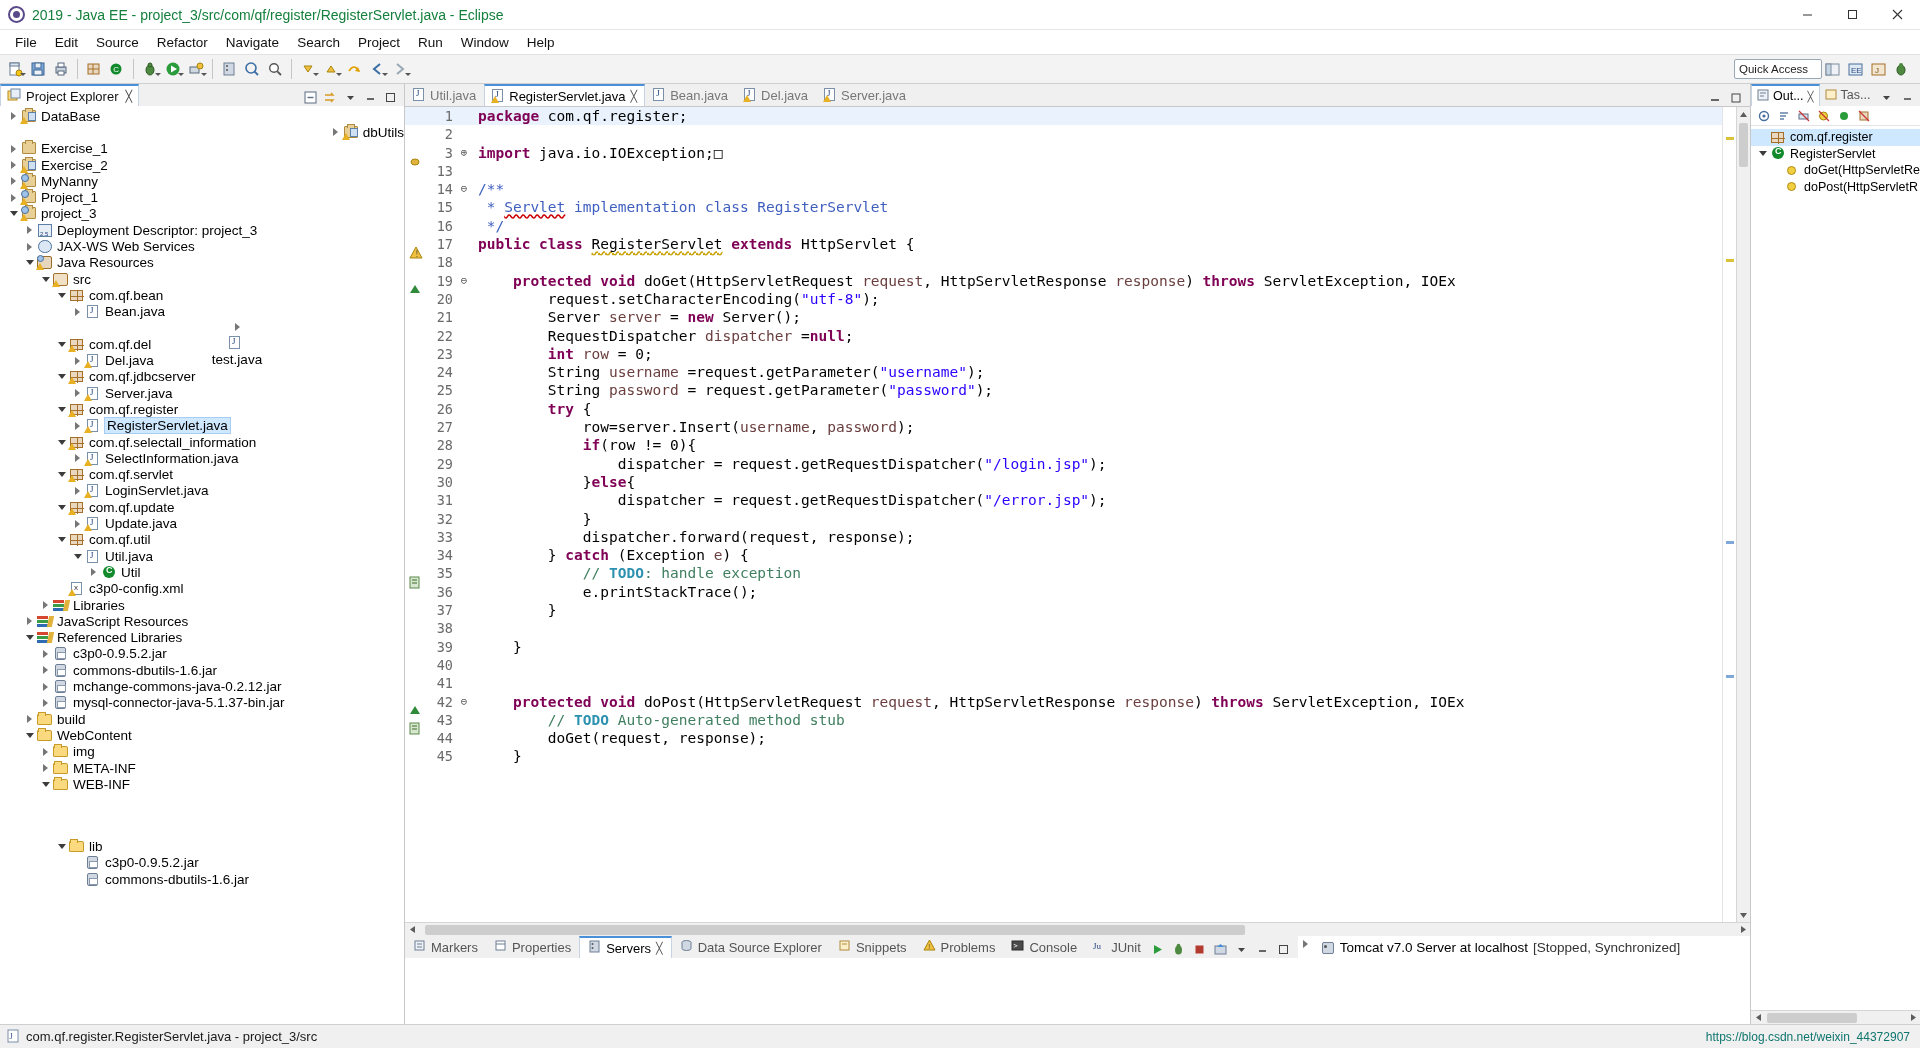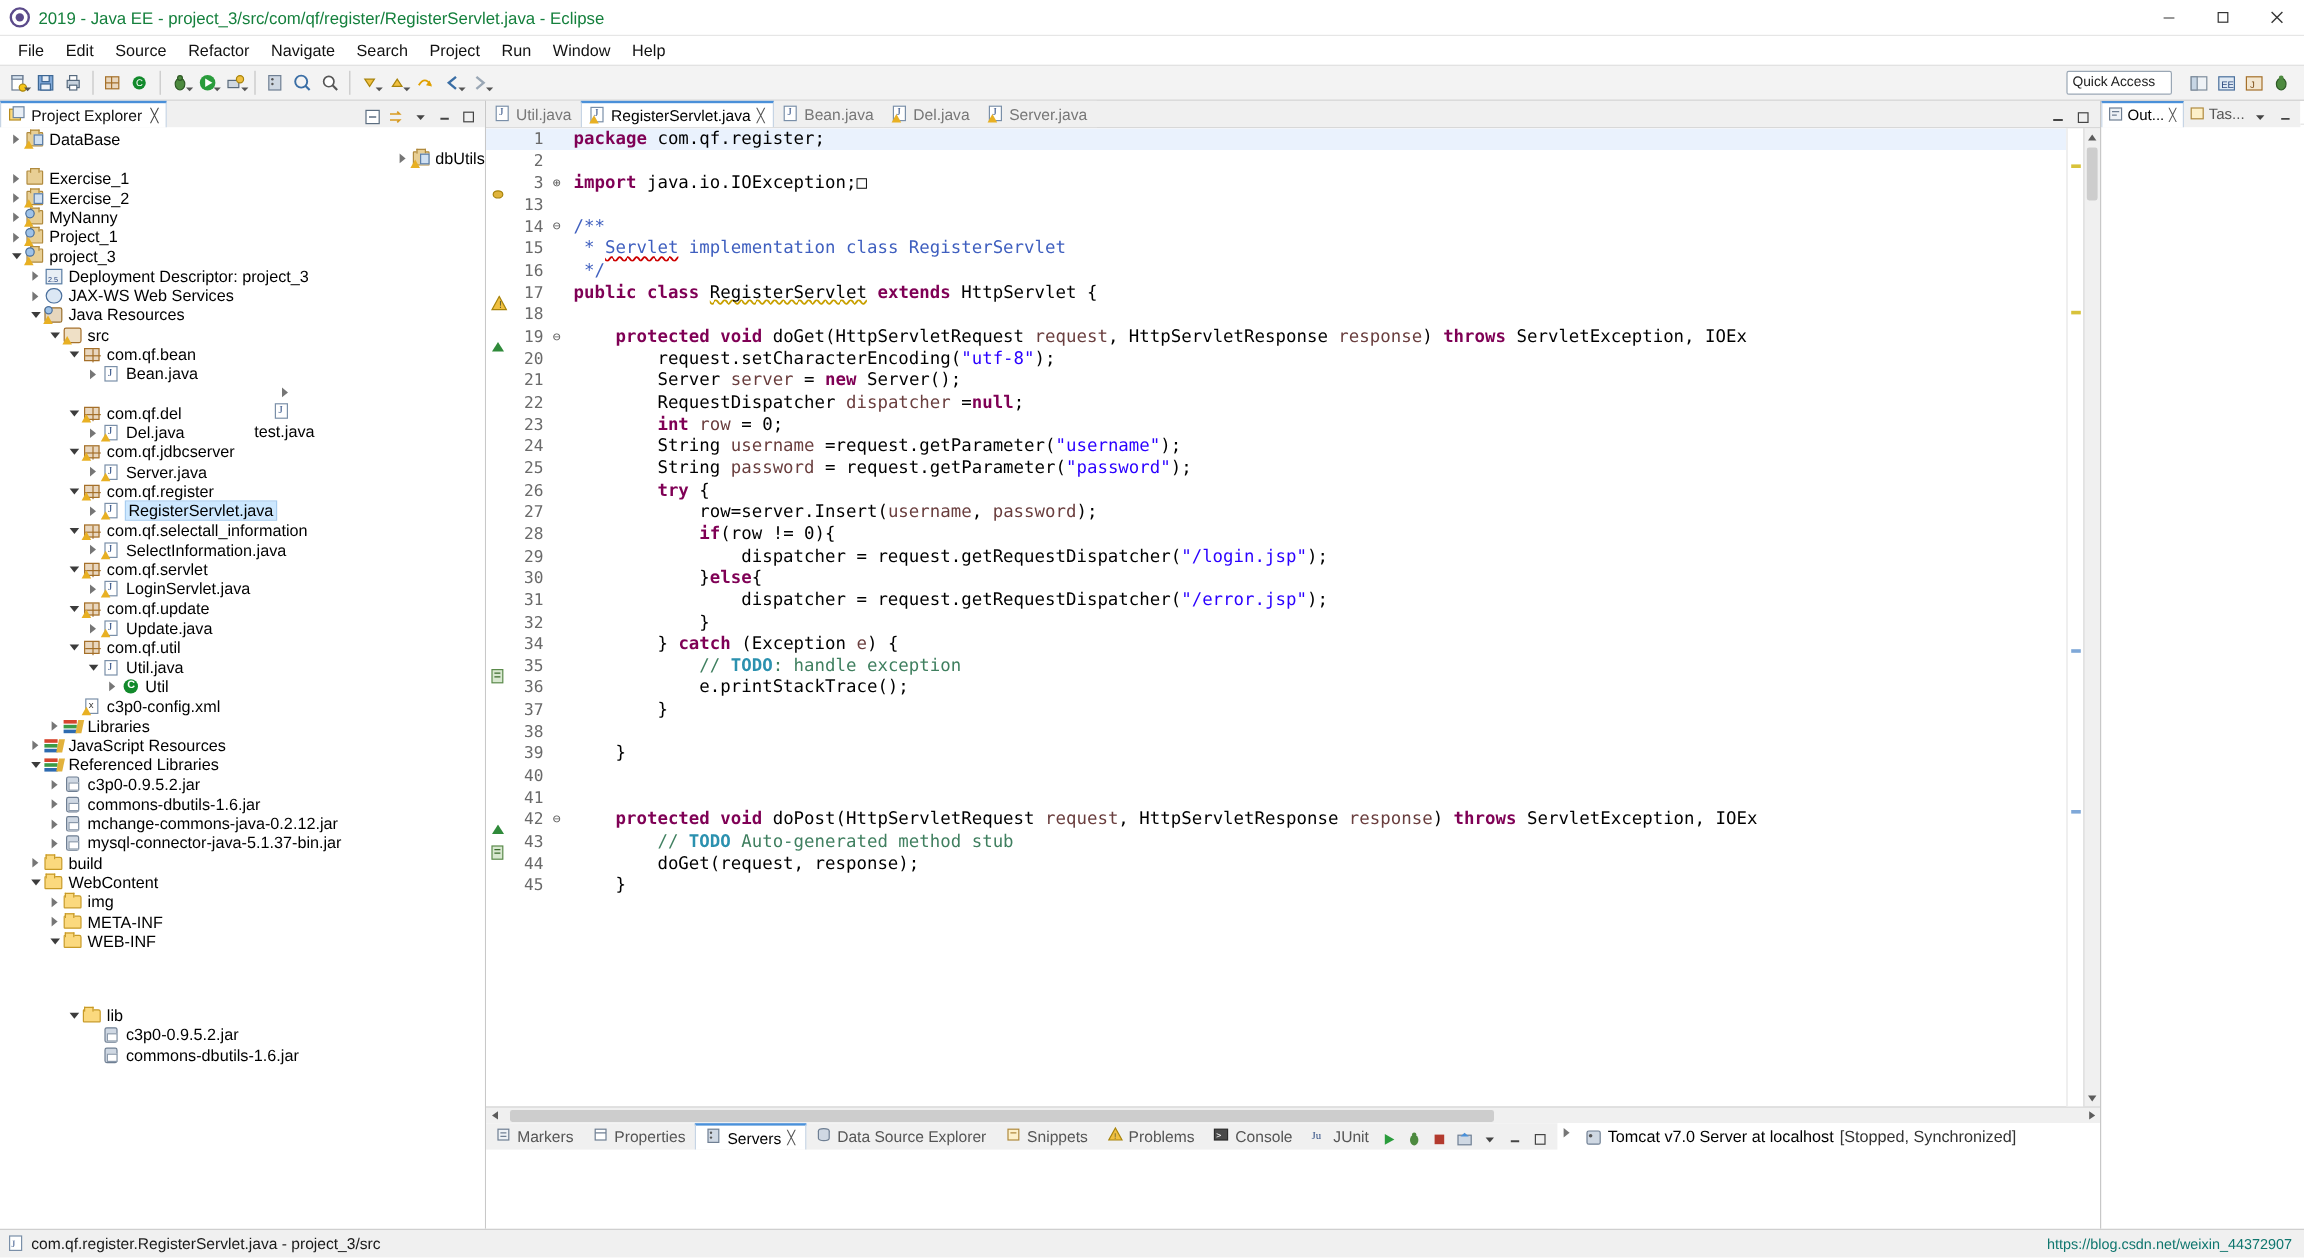--- a/index.html
+++ b/index.html
@@ -31,21 +31,21 @@
 
   
   .toolbar { height:30px; background:#f3f3f3; border-top:1px solid #e2e2e2; border-bottom:1px solid #cfcfcf;
              display:flex; align-items:center; padding:0 4px; flex:0 0 30px; position:relative; }
   .tb-group { display:flex; align-items:center; gap:1px; }
   .tb-sep { width:1px; height:20px; background:#c6c6c6; margin:0 5px; }
   .tbi { width:22px; height:22px; display:flex; align-items:center; justify-content:center; position:relative; }
   .tbi .caret { position:absolute; right:0px; bottom:4px; width:0;height:0;
                 border-left:3px solid transparent;border-right:3px solid transparent;border-top:3px solid #555; }
 
-  .quickaccess { margin-left:auto; display:flex; align-items:center; gap:12px; padding-right:4px;}
+  .quickaccess { margin-left:auto; display:flex; align-items:center; gap:0; padding-right:4px;}
   .qa-box { width:88px; height:20px; border:1px solid #9aa7b5; background:#fff; border-radius:2px;
             font-size:11.5px; color:#222; display:flex; align-items:center; padding-left:4px; }
   .persp { display:flex; align-items:center; gap:2px; }
   .persp-btn { width:21px;height:21px; display:flex;align-items:center;justify-content:center;}
 
   
   .main { flex:1 1 auto; display:flex; min-height:0; background:#f0f0f0; }
 
   
   .leftpane { width:405px; flex:0 0 405px; display:flex; flex-direction:column; min-height:0;
@@ -145,21 +145,21 @@
   .btab.active { background:#fff; color:#000; border:1px solid #c6d4e4; border-bottom:none; border-top:2px solid #4a90d9;}
   .btabtools { margin-left:auto; display:flex; align-items:center; gap:4px; padding-right:6px; }
   .bcontent { flex:1 1 auto; display:flex; align-items:flex-start; padding-top:4px; background:#fff; }
   .srvrow { display:flex; align-items:center; gap:5px; font-size:13.5px; padding-left:8px;}
   .srvicon { width:14px;height:14px; position:relative; }
   .srvicon .body{position:absolute;left:1px;top:1px;width:12px;height:12px;background:#cfd8e3;border:1px solid #6f7f93;border-radius:2px;}
   .srvicon .led{position:absolute;left:3px;top:4px;width:3px;height:3px;background:#555;border-radius:50%;}
   .status-txt { color:#333; }
 
   
-  .rightpane { width:170px; flex:0 0 170px; display:flex; flex-direction:row; background:#fff;
+  .rightpane { width:170px; flex:0 0 170px; display:flex; flex-direction:column; background:#fff;
                border-left:1px solid #c8c8c8; min-height:0;}
   .rtabs { height:22px; background:#f0f0f0; display:flex; align-items:flex-end; }
   .rtab { height:22px; display:flex;align-items:center; gap:4px; padding:0 5px; font-size:12.5px; color:#555;}
   .rtab.active { background:#fff; color:#000; border:1px solid #c6d4e4; border-bottom:none; border-top:2px solid #4a90d9;}
   .rtools { height:20px; display:flex; align-items:center; gap:3px; padding-left:4px; background:#fff;
             border-bottom:1px solid #e4e4e4;}
   .rtree { flex:1 1 auto; padding-top:3px; font-size:12.5px; overflow:hidden;}
   .rrow { height:16.5px; display:flex; align-items:center; white-space:nowrap; }
   .rrow.sel { background:#cde8ff; }
   .ic-meth{position:absolute;left:3px;top:3px;width:9px;height:9px;border-radius:50%;background:#f0d040;border:1px solid #b08a10;}
@@ -934,20 +934,21 @@
             <div class="coderow"><span class="gut"></span><span class="ln">23</span><span class="fold"></span><span class="srcline"><span class="plain">        </span><span class="kw">int</span><span class="plain"> </span><span class="param">row</span><span class="plain"> = 0;</span></span></div>
             <div class="coderow"><span class="gut"></span><span class="ln">24</span><span class="fold"></span><span class="srcline"><span class="plain">        String </span><span class="param">username</span><span class="plain"> =request.getParameter(</span><span class="str">"username"</span><span class="plain">);</span></span></div>
             <div class="coderow"><span class="gut"></span><span class="ln">25</span><span class="fold"></span><span class="srcline"><span class="plain">        String </span><span class="param">password</span><span class="plain"> = request.getParameter(</span><span class="str">"password"</span><span class="plain">);</span></span></div>
             <div class="coderow"><span class="gut"></span><span class="ln">26</span><span class="fold"></span><span class="srcline"><span class="plain">        </span><span class="kw">try</span><span class="plain"> {</span></span></div>
             <div class="coderow"><span class="gut"></span><span class="ln">27</span><span class="fold"></span><span class="srcline"><span class="plain">            row=server.Insert(</span><span class="param">username</span><span class="plain">, </span><span class="param">password</span><span class="plain">);</span></span></div>
             <div class="coderow"><span class="gut"></span><span class="ln">28</span><span class="fold"></span><span class="srcline"><span class="plain">            </span><span class="kw">if</span><span class="plain">(row != 0){</span></span></div>
             <div class="coderow"><span class="gut"></span><span class="ln">29</span><span class="fold"></span><span class="srcline"><span class="plain">                dispatcher = request.getRequestDispatcher(</span><span class="str">"/login.jsp"</span><span class="plain">);</span></span></div>
             <div class="coderow"><span class="gut"></span><span class="ln">30</span><span class="fold"></span><span class="srcline"><span class="plain">            }</span><span class="kw">else</span><span class="plain">{</span></span></div>
             <div class="coderow"><span class="gut"></span><span class="ln">31</span><span class="fold"></span><span class="srcline"><span class="plain">                dispatcher = request.getRequestDispatcher(</span><span class="str">"/error.jsp"</span><span class="plain">);</span></span></div>
             <div class="coderow"><span class="gut"></span><span class="ln">32</span><span class="fold"></span><span class="srcline"><span class="plain">            }</span></span></div>
+            <div class="coderow"><span class="gut"></span><span class="ln">33</span><span class="fold"></span><span class="srcline"><span class="plain">            dispatcher.forward(request, response);</span></span></div>
             <div class="coderow"><span class="gut"></span><span class="ln">34</span><span class="fold"></span><span class="srcline"><span class="plain">        } </span><span class="kw">catch</span><span class="plain"> (Exception </span><span class="param">e</span><span class="plain">) {</span></span></div>
             <div class="coderow"><span class="gut"><svg width="14" height="14" style="position:absolute;left:3px;top:2px">
                   <rect x="2" y="1" width="9" height="11" fill="#d8e8d0" stroke="#5a8a4a"></rect>
                   <line x1="4" y1="4" x2="9" y2="4" stroke="#3a6a2a"></line>
                   <line x1="4" y1="7" x2="9" y2="7" stroke="#3a6a2a"></line>
                 </svg></span><span class="ln">35</span><span class="fold"></span><span class="srcline"><span class="cmt">            // </span><span class="todo">TODO</span><span class="cmt">: handle exception</span></span></div>
             <div class="coderow"><span class="gut"></span><span class="ln">36</span><span class="fold"></span><span class="srcline"><span class="plain">            e.printStackTrace();</span></span></div>
             <div class="coderow"><span class="gut"></span><span class="ln">37</span><span class="fold"></span><span class="srcline"><span class="plain">        }</span></span></div>
             <div class="coderow"><span class="gut"></span><span class="ln">38</span><span class="fold"></span><span class="srcline"></span></div>
             <div class="coderow"><span class="gut"></span><span class="ln">39</span><span class="fold"></span><span class="srcline"><span class="plain">    }</span></span></div>

